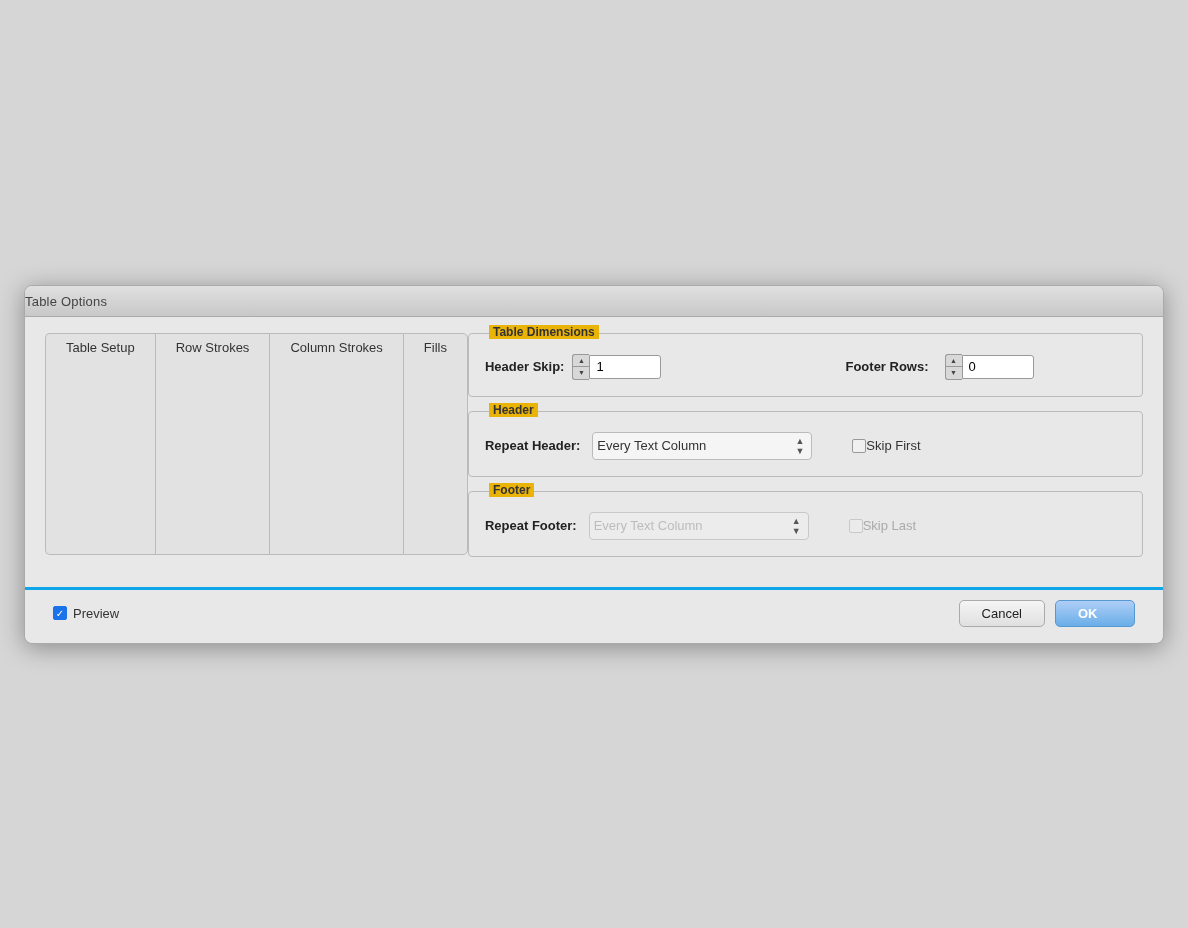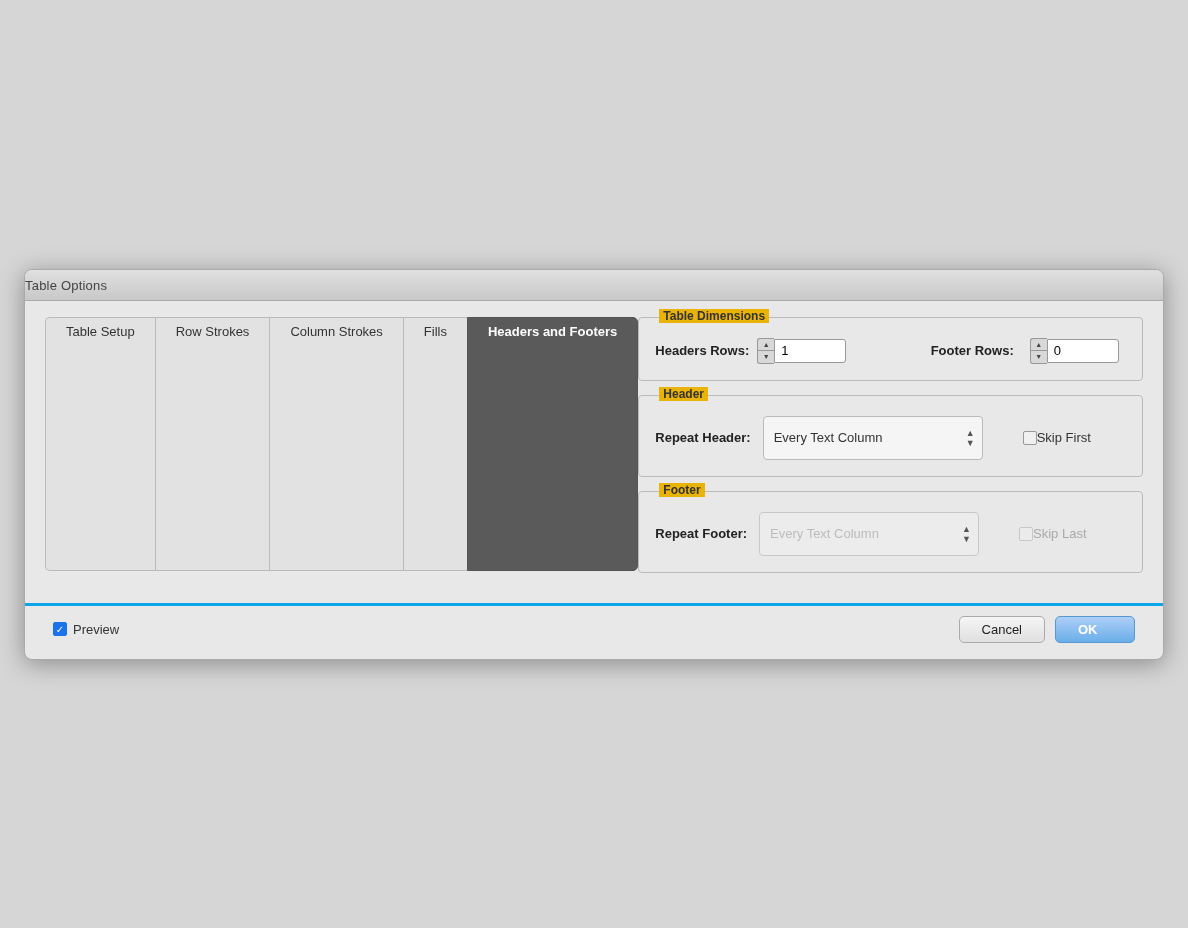--- a/index.html
+++ b/index.html
@@ -193,27 +193,27 @@
     .dropdown-wrap {
       position: relative;
       display: inline-block;
     }
 
     .dropdown-select {
       appearance: none;
       -webkit-appearance: none;
       border: 1px solid #bbb;
       border-radius: 4px;
-      padding: 4px 28px 4px 10px;
+      padding: 4px 28px 4px 4px;
       font-size: 13px;
       background: #f5f5f5;
       color: #333;
       cursor: pointer;
       width: 220px;
-      height: 44px;
+      height: 28px;
       outline: none;
     }
 
     .dropdown-select:disabled {
       color: #aaa;
       background: #efefef;
     }
 
     .dropdown-arrow {
       position: absolute;
@@ -327,30 +327,29 @@
 
   <div class="title-bar">Table Options</div>
 
   <div class="dialog-body">
 
     <div class="tabs">
       <div class="tab">Table Setup</div>
       <div class="tab">Row Strokes</div>
       <div class="tab">Column Strokes</div>
       <div class="tab">Fills</div>
-      <div class="tab active">Headers and Footers</div>
     </div>
 
     <div class="main-content">
 
       <div class="group">
         <span class="group-legend">Table Dimensions</span>
         <div class="td-row">
           <div class="td-left">
-            <span class="field-label field-label-bold">Headers Rows:</span>
+            <span class="field-label field-label-bold">Header Skip:</span>
             <div class="spinner-wrap">
               <div class="spinner-buttons">
                 <button class="spinner-btn">▲</button>
                 <button class="spinner-btn">▼</button>
               </div>
               <input class="spinner-input" type="text" value="1" style="">
             </div>
           </div>
           <div class="td-right">
             <span class="field-label field-label-bold">Footer Rows:</span>

